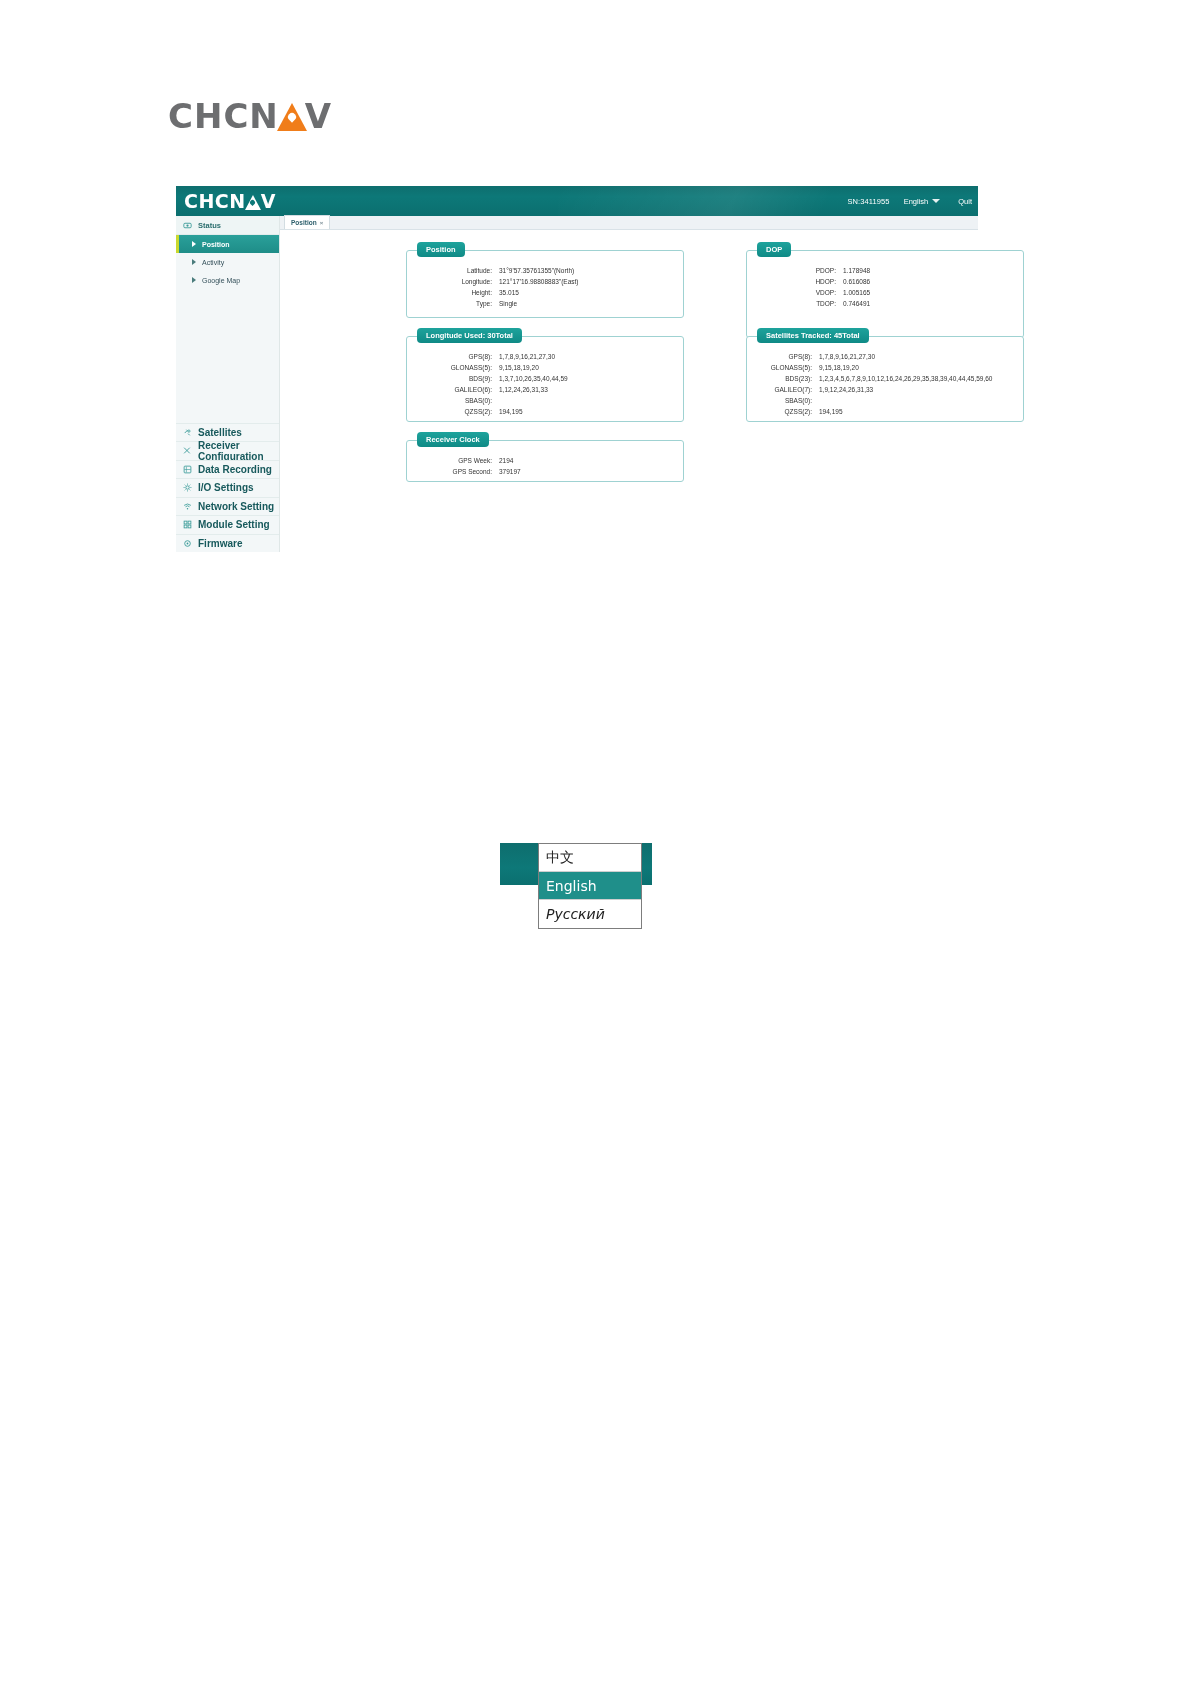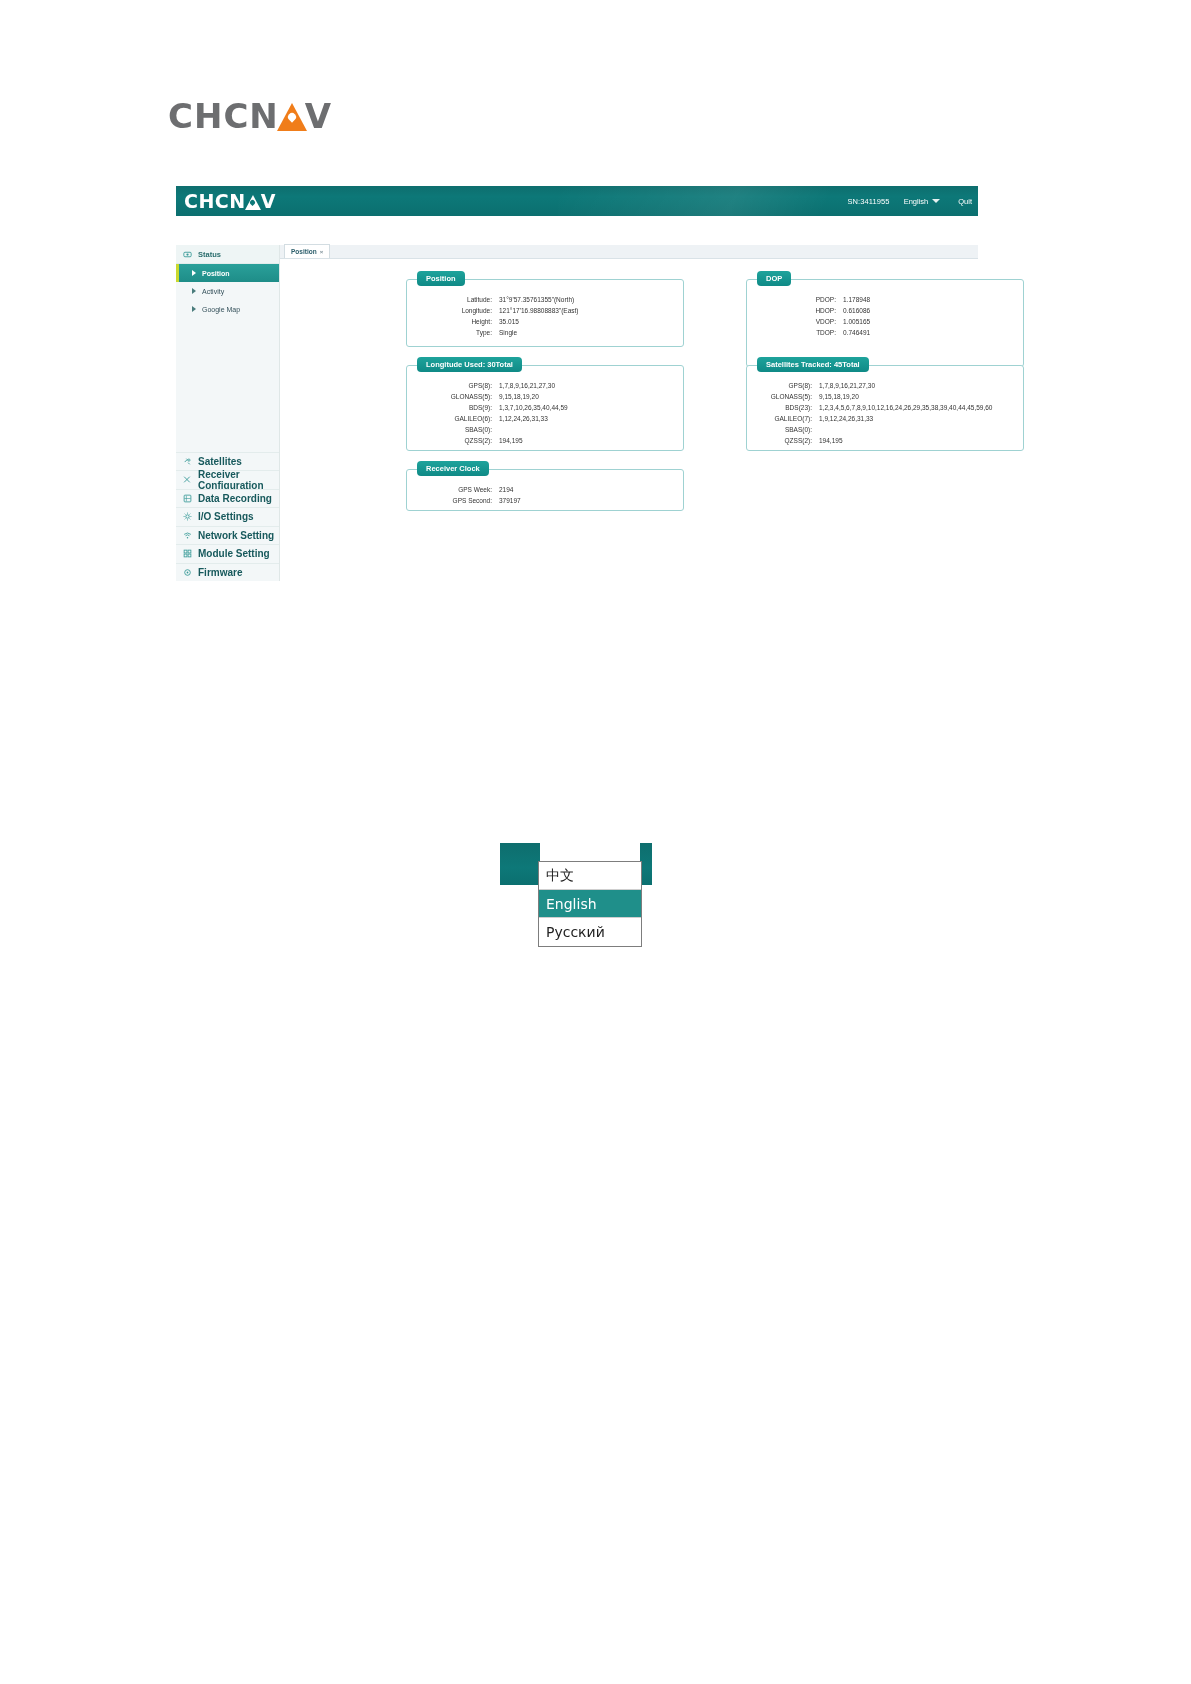--- a/index.html
+++ b/index.html
@@ -82,21 +82,21 @@
   }
   .hdr-right .sn { font-size:7.5px; letter-spacing:0.1px; }
   .lang-sel { display:flex; align-items:center; gap:4px; cursor:pointer; }
   .caret-dn {
     width:0;height:0;border-left:4px solid transparent;border-right:4px solid transparent;
     border-top:4px solid #ffffff; opacity:.9;
   }
   .quit-btn { font-size:7.5px; padding-left:4px; cursor:pointer; }
 
   
-  .app-body { display:flex; height: 336px; margin-top: 29px; }
+  .app-body { display:flex; height: 336px; }
 
   
   .sidebar {
     width: 104px; flex:0 0 104px;
     background:#f3f7f8;
     border-right:1px solid #dfe7e7;
     display:flex; flex-direction:column;
   }
   .nav-group-head {
     display:flex; align-items:center; gap:6px;
@@ -180,30 +180,30 @@
   }
   .lang-anchor {
     position:absolute; left:0; top:0; width:40px; height:42px;
     background: linear-gradient(180deg,#0e6e6e 0%, #0d7878 60%, #0b6f6f 100%);
   }
   .lang-anchor2 {
     position:absolute; left:140px; top:0; width:12px; height:42px;
     background: linear-gradient(180deg,#0e6e6e 0%, #0d7878 60%, #0b6f6f 100%);
   }
   .lang-list {
-    position:absolute; left:38px; top:18px; width:104px;
+    position:absolute; left:38px; top:0; width:104px;
     background:#ffffff; border:1px solid #7d7d7d;
   }
   .lang-opt {
     height:28px; display:flex; align-items:center;
     padding-left:7px; font-size:14px; color:#222;
     font-family:"DejaVu Sans", sans-serif; cursor:pointer;
     border-bottom:1px solid #cfcfcf;
   }
-  .lang-opt:last-child { border-bottom:none; }
+  .lang-opt:last-child { border-bottom:none;font-style:italic; }
   .lang-opt.selected { background:#1f8f8a; color:#ffffff; }
 </style>
 </head>
 <body>
 
 <div class="page">
 
   <div class="brand-logo">
     <span class="logotext">CHCN</span>
     <span class="mark">

